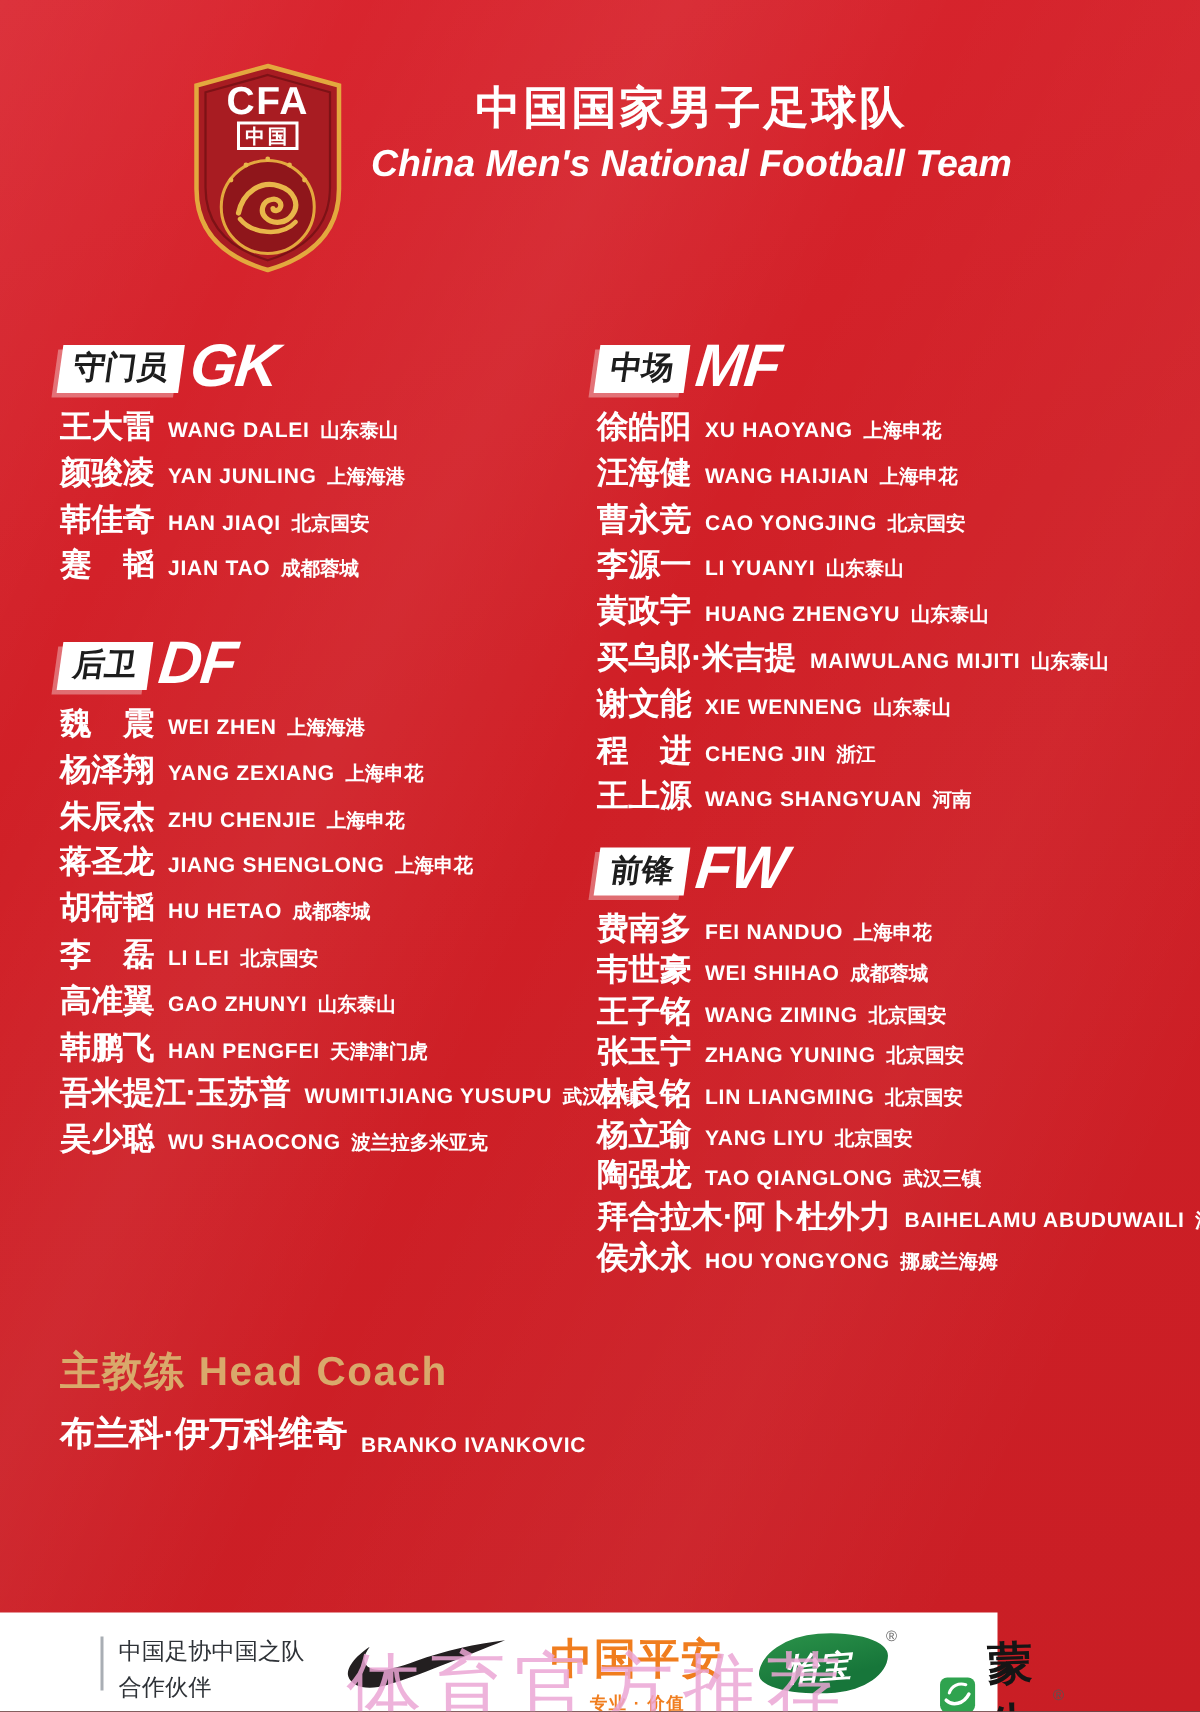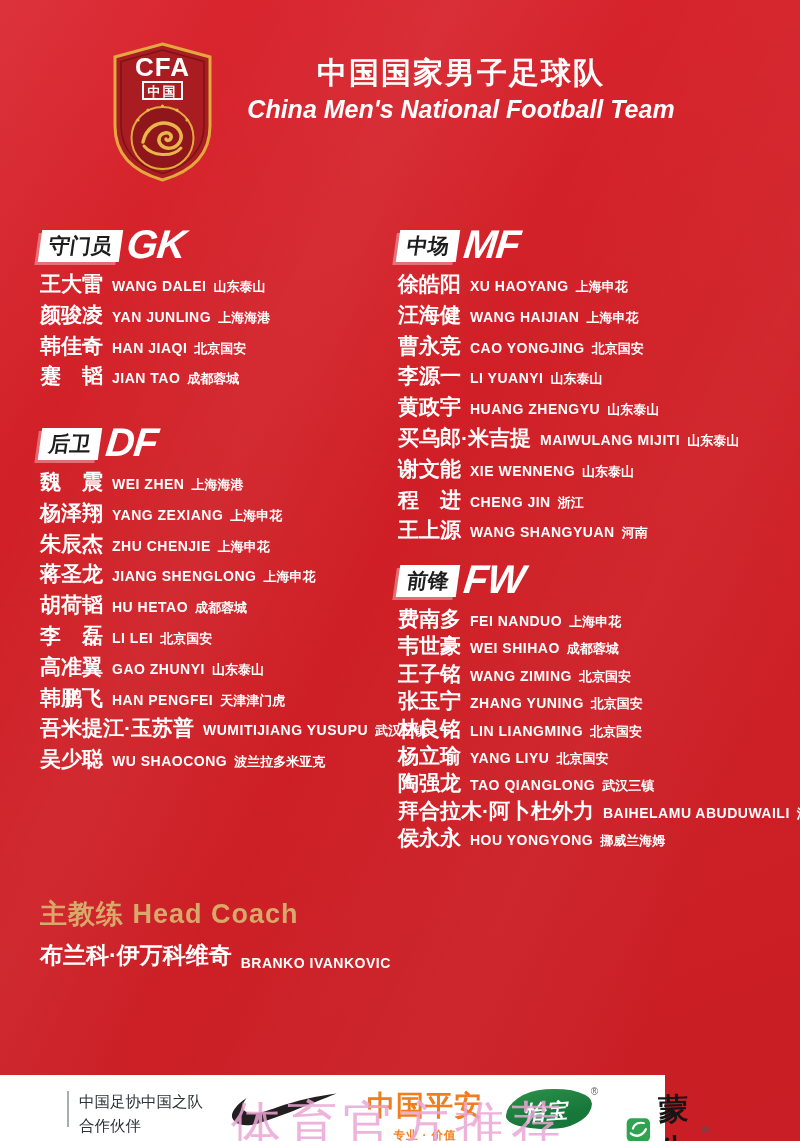--- a/index.html
+++ b/index.html
@@ -4,21 +4,21 @@
 <style>
   html,body{margin:0;padding:0;background:#555;}
   #poster{
     position:relative;width:800px;height:1141px;overflow:hidden;
     font-family:"Liberation Sans","DejaVu Sans",sans-serif;
     background:
       linear-gradient(115deg, rgba(255,255,255,0.06) 0%, rgba(255,255,255,0) 18%, rgba(255,255,255,0.05) 34%, rgba(255,255,255,0) 48%, rgba(255,255,255,0.04) 70%, rgba(255,255,255,0) 85%),
       linear-gradient(160deg, #da2630 0%, #d01f26 40%, #c91e25 100%);
   }
   
-  .badge{position:absolute;left:110px;top:42px;width:105px;height:140px;}
+  .badge{position:absolute;left:126px;top:42px;width:105px;height:140px;}
   .title-block{position:absolute;left:238px;top:56px;width:446px;text-align:center;color:#ffffff;}
   .title-zh{font-size:30px;font-weight:bold;letter-spacing:2px;line-height:1.1;}
   .title-en{font-size:25px;font-weight:bold;margin-top:6px;letter-spacing:0px;font-style:italic;}
   
   .pos-section{position:absolute;width:400px;color:#fff;}
   .sec-header{height:36px;margin-bottom:8px;display:flex;align-items:flex-end;gap:6px;}
   .sec-box{
     display:inline-block;background:#ffffff;color:#1d1d1d;font-weight:bold;
     font-size:21px;line-height:1;padding:5px 9px 6px;transform:skewX(-8deg);
     box-shadow:-3px 3px 0 rgba(255,255,255,0.35);

